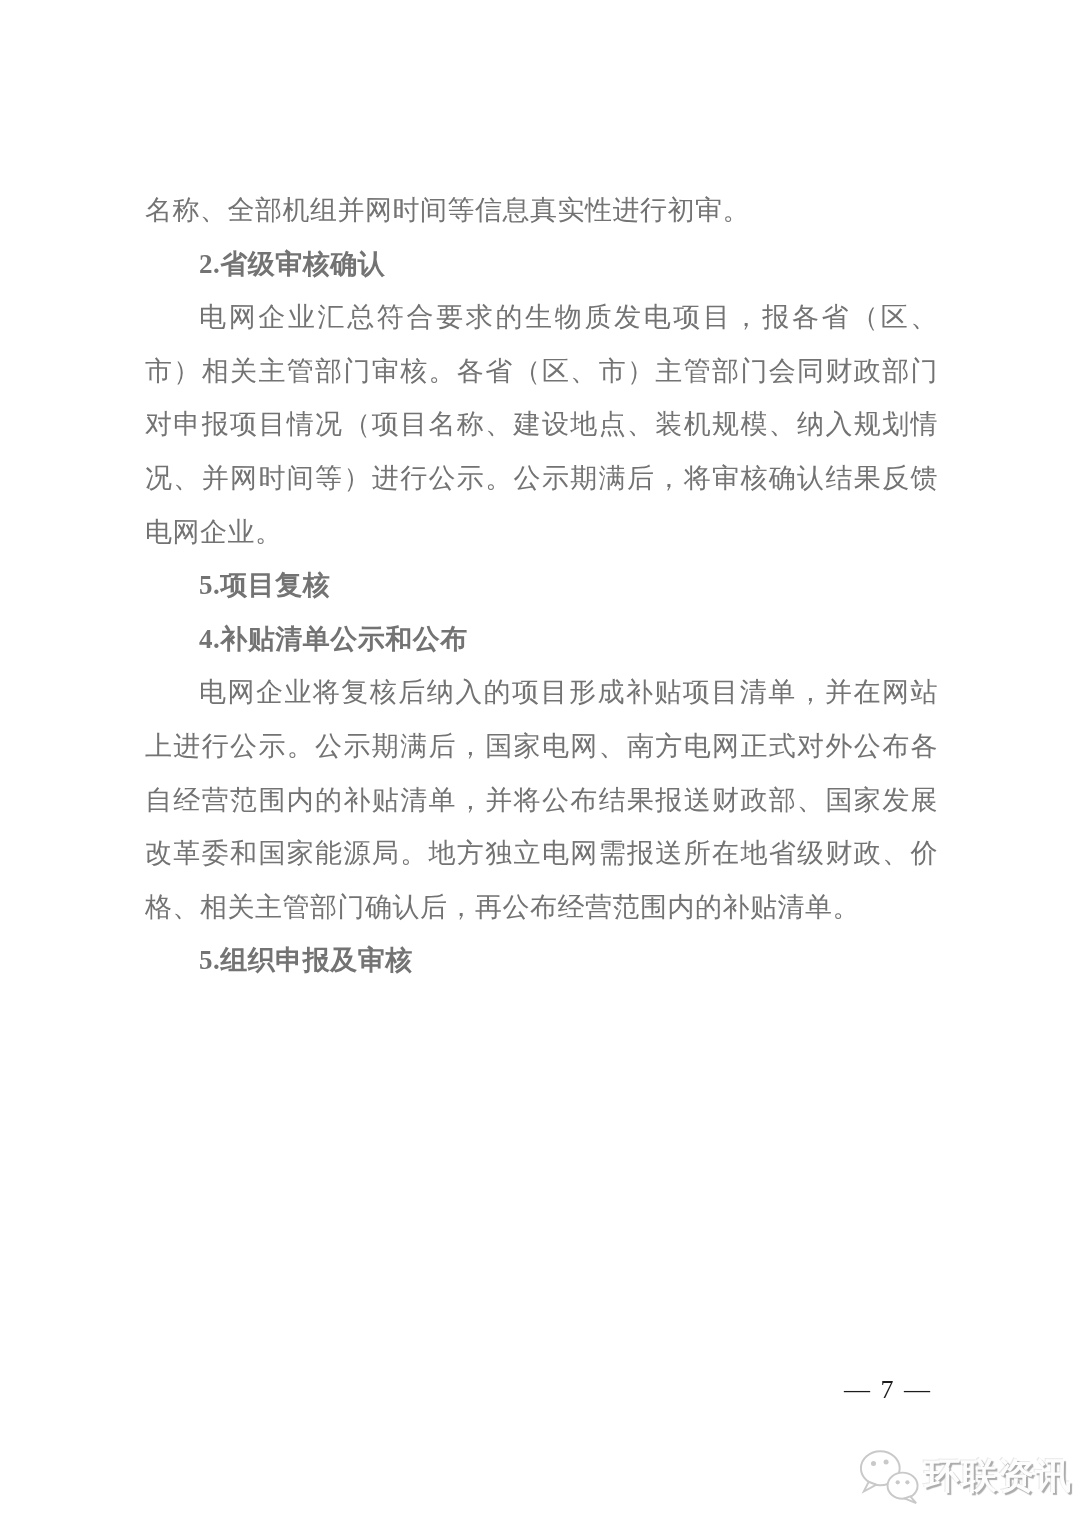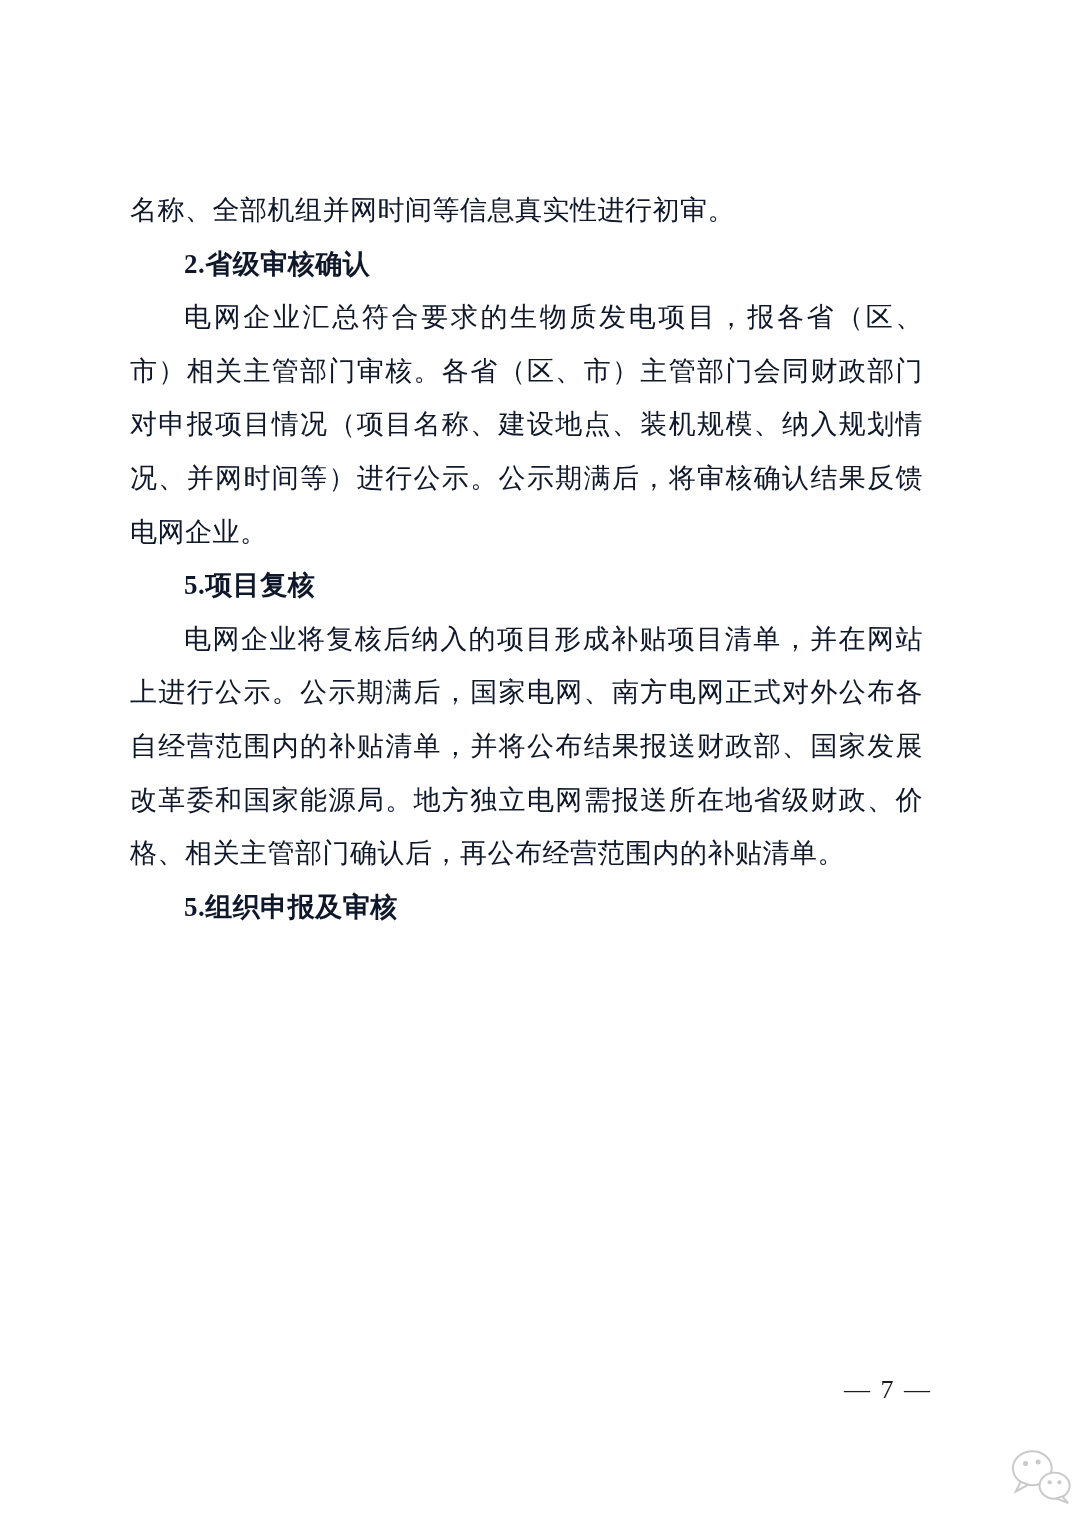--- a/index.html
+++ b/index.html
@@ -9,23 +9,23 @@
     overflow: hidden;
     font-family: "Liberation Serif", "DejaVu Serif", serif;
   }
   .page {
     position: relative;
     width: 1080px; height: 1527px;
     background: #ffffff;
   }
   .content {
     position: absolute;
-    left: 130px; top: 184px;
+    left: 145px; top: 184px;
     width: 793px;
-    color: #0f172a;
+    color: #737373;
   }
   .content p {
     margin: 0;
     font-size: 27px;
     line-height: 53.6px;
     text-align: justify;
     text-justify: inter-character;
     text-align-last: left;
     letter-spacing: 0.5px;
   }
@@ -67,20 +67,21 @@
 </head>
 <body>
 
 <div class="page">
 
   <div class="content">
     <p class="block-plain">名称、全部机组并网时间等信息真实性进行初审。</p>
     <p class="block-heading">2.省级审核确认</p>
     <p class="block-body">电网企业汇总符合要求的生物质发电项目，报各省（区、市）相关主管部门审核。各省（区、市）主管部门会同财政部门对申报项目情况（项目名称、建设地点、装机规模、纳入规划情况、并网时间等）进行公示。公示期满后，将审核确认结果反馈电网企业。</p>
     <p class="block-heading">5.项目复核</p>
+    <p class="block-heading">4.补贴清单公示和公布</p>
     <p class="block-body">电网企业将复核后纳入的项目形成补贴项目清单，并在网站上进行公示。公示期满后，国家电网、南方电网正式对外公布各自经营范围内的补贴清单，并将公布结果报送财政部、国家发展改革委和国家能源局。地方独立电网需报送所在地省级财政、价格、相关主管部门确认后，再公布经营范围内的补贴清单。</p>
     <p class="block-heading">5.组织申报及审核</p>
   </div>
 
   <div class="page-number">— 7 —</div>
 
   <div class="watermark">
     <span class="wm-icon">
       <svg width="62" height="58" viewBox="0 0 64 58" xmlns="http://www.w3.org/2000/svg">
         <g fill="#ffffff" stroke="#c9c9c9" stroke-width="2">
@@ -90,15 +91,16 @@
           <path d="M 54 50 L 60 57 L 48 52 Z"></path>
         </g>
         <g fill="#c9c9c9" stroke="none">
           <circle cx="16" cy="16" r="2.6"></circle>
           <circle cx="29" cy="14.5" r="2.6"></circle>
           <circle cx="41" cy="35.5" r="2.2"></circle>
           <circle cx="51" cy="35.5" r="2.2"></circle>
         </g>
       </svg>
     </span>
+    <span class="wm-label">环联资讯</span>
   </div>
 
 </div>
 
 </body></html>

